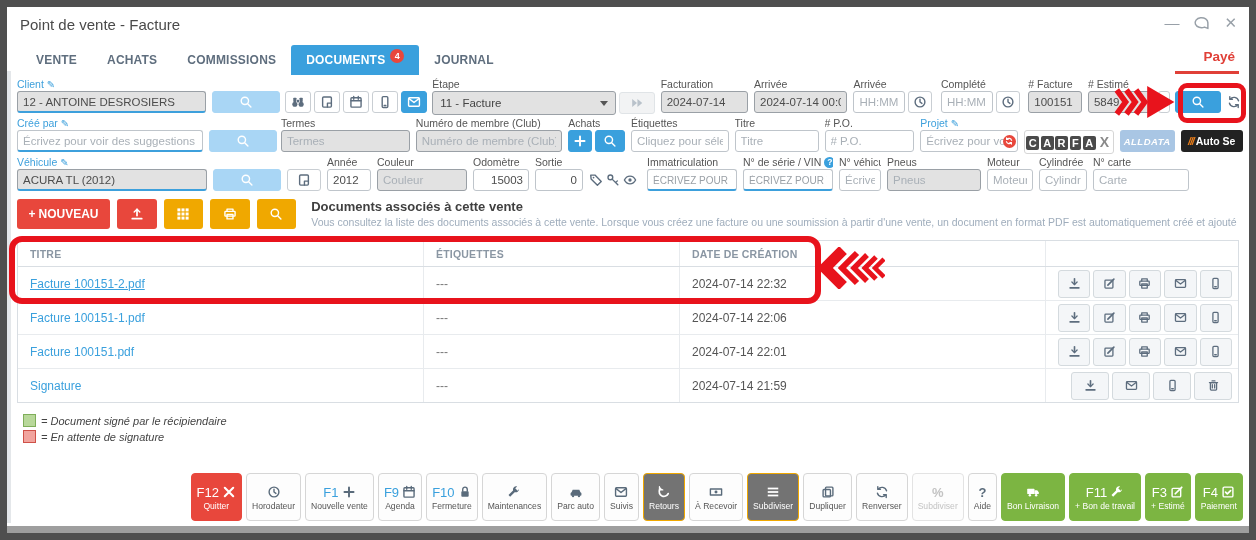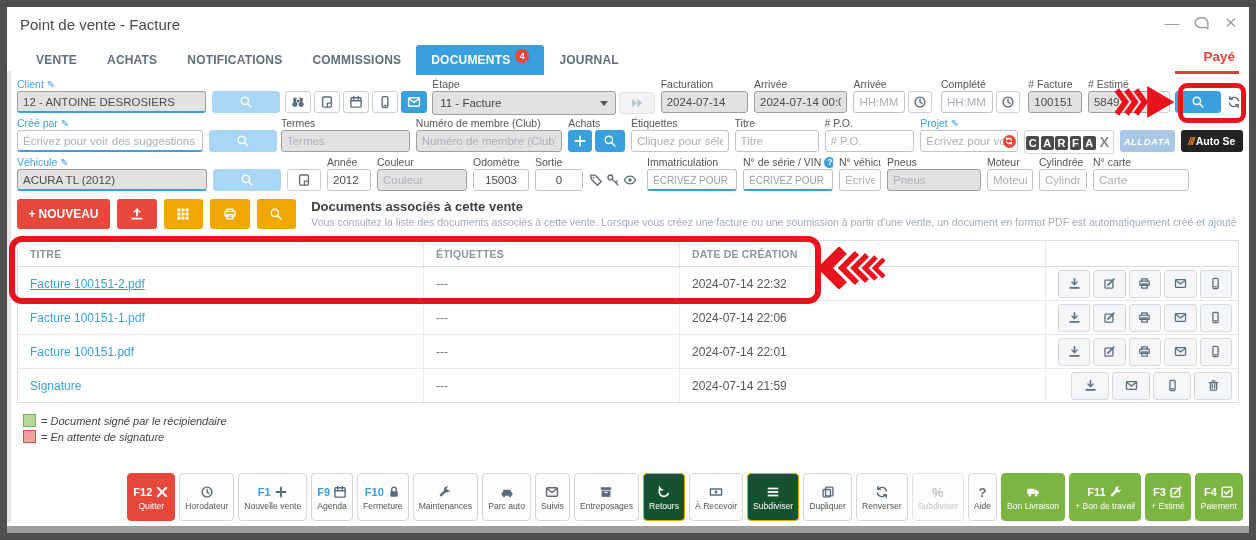--- a/index.html
+++ b/index.html
@@ -30,21 +30,21 @@
   .flabel{height:13px;font-size:10.5px;color:#555;white-space:nowrap;overflow:hidden}
   .flabel.blue{color:#3da0dc;font-weight:normal}
   .pencil{font-size:10px;color:#3da0dc}
   .qbadge{display:inline-flex;width:11px;height:11px;border-radius:50%;background:#3aa0dd;color:#fff;font-size:8.5px;font-weight:bold;align-items:center;justify-content:center;vertical-align:1px}
   .ctl{display:flex;gap:3px;align-items:center}
   .inp{height:22px;border:1px solid #bfc5cb;border-radius:3px;font-family:"Liberation Sans",sans-serif;font-size:11.5px;padding:0 5px;color:#4c4c4c;background:#fff;width:100%;box-sizing:border-box;min-width:0}
   .inp::placeholder{color:#a9b0b7}
   .inp.filled{background:#e2e2e2;border-color:#9aa0a6}
   .inp.blueline{border-bottom:2px solid #3da0dc}
   .inp.upper::placeholder{color:#9aa0a6;font-size:10px}
-  .inp.num{text-align:center}
+  .inp.num{text-align:right}
   .sel{height:22px;background:#e2e2e2;border:1px solid #9aa0a6;border-radius:3px;display:flex;align-items:center;justify-content:space-between;padding:0 7px;font-size:11.5px;color:#444;flex:1;cursor:pointer}
   .caret{width:0;height:0;border-left:4px solid transparent;border-right:4px solid transparent;border-top:5px solid #555}
   .btn{display:flex;align-items:center;justify-content:center;border-radius:3px;border:1px solid #c9ced3;background:#fff;color:#5d6d7e;height:22px;box-sizing:border-box;cursor:pointer;flex-shrink:0}
   .btn-lightblue{background:#a9d6f5;border-color:#a9d6f5;color:#fff}
   .btn-blue{background:#3aa0dd;border-color:#3aa0dd;color:#fff}
   .btn-dis{background:#f2f3f4;border-color:#e0e4e7;color:#b9c2cb}
   .sq{width:26px}
   .iconbar{display:flex;gap:3px}
   .plainic{color:#5d6d7e;display:flex;align-items:center;cursor:pointer}
   .red-badge{width:13px;height:13px;border-radius:50%;background:#e8473c;color:#fff;display:flex;align-items:center;justify-content:center;margin-left:-18px;z-index:2}
@@ -93,25 +93,25 @@
   .legend{position:absolute;top:407px;left:16px;font-size:11px;color:#444;font-style:italic}
   .lrow{display:flex;align-items:center;gap:5px;margin-bottom:3px}
   .swatch{width:11px;height:11px;border:1px solid}
   .sw-green{background:#b8d89a;border-color:#7fae5a}
   .sw-red{background:#f1a49e;border-color:#cf5148}
 
   
   .statusbar{position:absolute;left:6px;right:6px;bottom:12px;display:flex;gap:4px;justify-content:flex-end}
   .sb{min-width:0;flex-shrink:1;height:42px;border:1px solid #d6d6d6;border-radius:4px;background:#fdfdfd;display:flex;flex-direction:column;align-items:center;justify-content:center;padding:2px 5px;box-sizing:content-box;cursor:pointer}
   .sb-top{display:flex;align-items:center;gap:3px;height:18px;color:#5a6b7b}
-  .sb-key{color:#3aa0dd;font-weight:bold;font-size:11px}
+  .sb-key{color:#3aa0dd;font-weight:normal;font-size:13px}
   .sb-lbl{font-size:8.6px;color:#555;white-space:nowrap;overflow:hidden;max-width:86px}
   .chr{font-weight:bold;font-size:13px}
   .sb.v-red{background:#e8473c;border-color:#e8473c}
-  .sb.v-yellow{background:#14532d;border-color:#f0a800}
+  .sb.v-yellow{background:#737373;border-color:#f0a800}
   .sb.v-green{background:#7cb542;border-color:#7cb542}
   .sb.v-red .sb-top,.sb.v-yellow .sb-top,.sb.v-green .sb-top,
   .sb.v-red .sb-key,.sb.v-yellow .sb-key,.sb.v-green .sb-key,
   .sb.v-red .sb-lbl,.sb.v-yellow .sb-lbl,.sb.v-green .sb-lbl{color:#fff}
   .sb.v-dis{border-color:#e3e3e3}
   .sb.v-dis .sb-top,.sb.v-dis .sb-key,.sb.v-dis .sb-lbl{color:#c3c3c3}
 
   
   .svgi{width:14px;height:14px;display:block;fill:none;stroke:currentColor;stroke-width:1.6;stroke-linecap:round;stroke-linejoin:round}
   .ic{display:flex;align-items:center;justify-content:center}
@@ -136,21 +136,20 @@
             <path d="M14 7.3a6 4.7 0 10-3.2 4.1L14 12.6z"></path>
           </svg>
         </span>
       <span class="wc">✕</span>
     </div>
   </div>
 
   <div class="tabs">
     <div class="tab">VENTE</div>
     <div class="tab">ACHATS</div>
-    <div class="tab">NOTIFICATIONS</div>
     <div class="tab">COMMISSIONS</div>
     <div class="tab active">
       <span>DOCUMENTS</span>
       <span class="badge">4</span>
     </div>
     <div class="tab">JOURNAL</div>
   </div>
   <div class="paye">Payé</div>
   <div class="paye-line"></div>
 
@@ -872,34 +871,20 @@
         <div class="sb-top">
           <span class="ic">
             <svg class="svgi" viewBox="0 0 16 16" aria-hidden="true">
               <rect x="1.8" y="3.2" width="12.4" height="9.6" rx="1"></rect>
               <path d="M2.4 4.2L8 8.6l5.6-4.4"></path>
             </svg>
           </span>
         </div>
         <div class="sb-lbl">Suivis</div>
       </div>
-    <div class="sb">
-        <div class="sb-top">
-          <span class="ic">
-            <svg class="svgi" viewBox="0 0 16 16" aria-hidden="true">
-              <g fill="currentColor" stroke="none">
-                <rect x="2" y="2.6" width="12" height="3"></rect>
-                <rect x="3" y="6.4" width="10" height="7.2"></rect>
-                <rect x="6.2" y="7.8" width="3.6" height="1.4" fill="#fff"></rect>
-              </g>
-            </svg>
-          </span>
-        </div>
-        <div class="sb-lbl">Entreposages</div>
-      </div>
     <div class="sb v-yellow">
         <div class="sb-top">
           <span class="ic">
             <svg class="svgi" viewBox="0 0 16 16" aria-hidden="true">
               <path d="M12.8 9.8A5.2 5.2 0 113 5.4" stroke-width="2"></path>
               <path d="M2.8 1.8v3.8h3.8" fill="currentColor" stroke-width="1.4"></path>
             </svg>
           </span>
         </div>
         <div class="sb-lbl">Retours</div>

